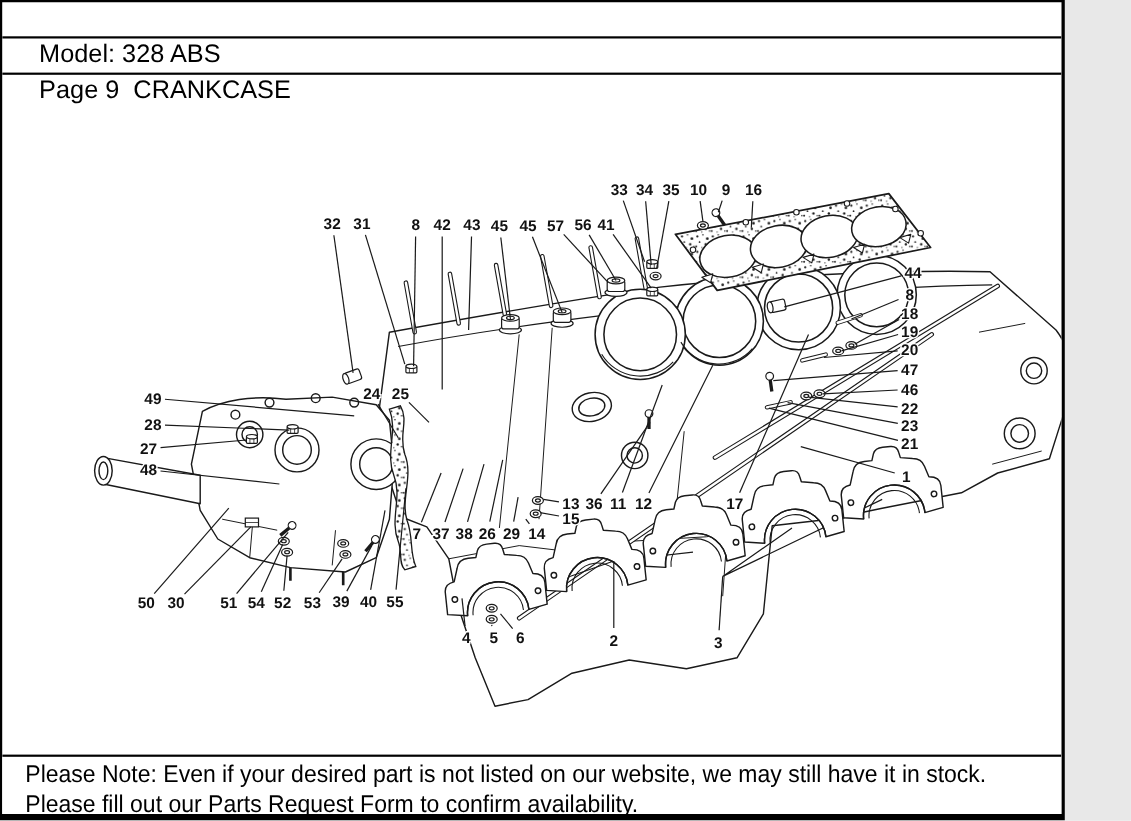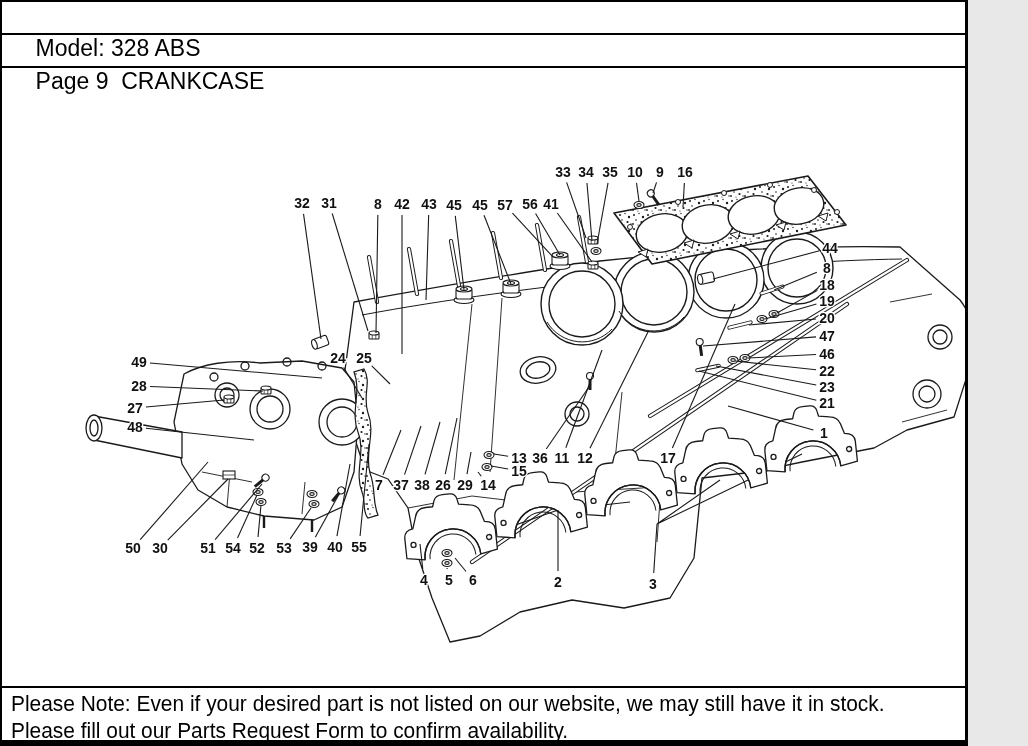--- a/index.html
+++ b/index.html
@@ -5,21 +5,21 @@
   html,body{margin:0;padding:0;background:#e8e8e8;}
   #page{
     position:relative;width:968px;height:746px;background:#fff;
     box-sizing:border-box;border:2px solid #000;border-right:3px solid #000;border-bottom:6px solid #000;
     font-family:"Liberation Sans", sans-serif;color:#000;overflow:hidden;
   }
   .hdr{box-sizing:border-box;height:33px;border-bottom:2px solid #000;
        font-size:23px;line-height:31px;padding-left:8px;white-space:pre;}
   #diagram{position:absolute;left:0;top:67px;width:1026px;height:617px;}
   #notebox{position:absolute;left:0;right:0;top:684px;height:56px;box-sizing:border-box;
-           border-top:2px solid #000;padding:2px 0 0 9px;background:#fff;}
+           border-top:2px solid #000;padding:2px 0 0 21px;background:#fff;}
   .noteline{font-size:22px;line-height:27px;white-space:pre;transform:scaleX(0.95);transform-origin:0 50%;}
   svg text{font-family:"Liberation Sans", sans-serif;font-weight:bold;font-size:14px;fill:#111;
            paint-order:stroke;stroke:#ffffff;stroke-width:2.5px;}
   svg .ln{stroke:#1a1a1a;stroke-width:1.1;fill:none;}
 </style>
 </head>
 <body>
 
 <div id="page">
 

